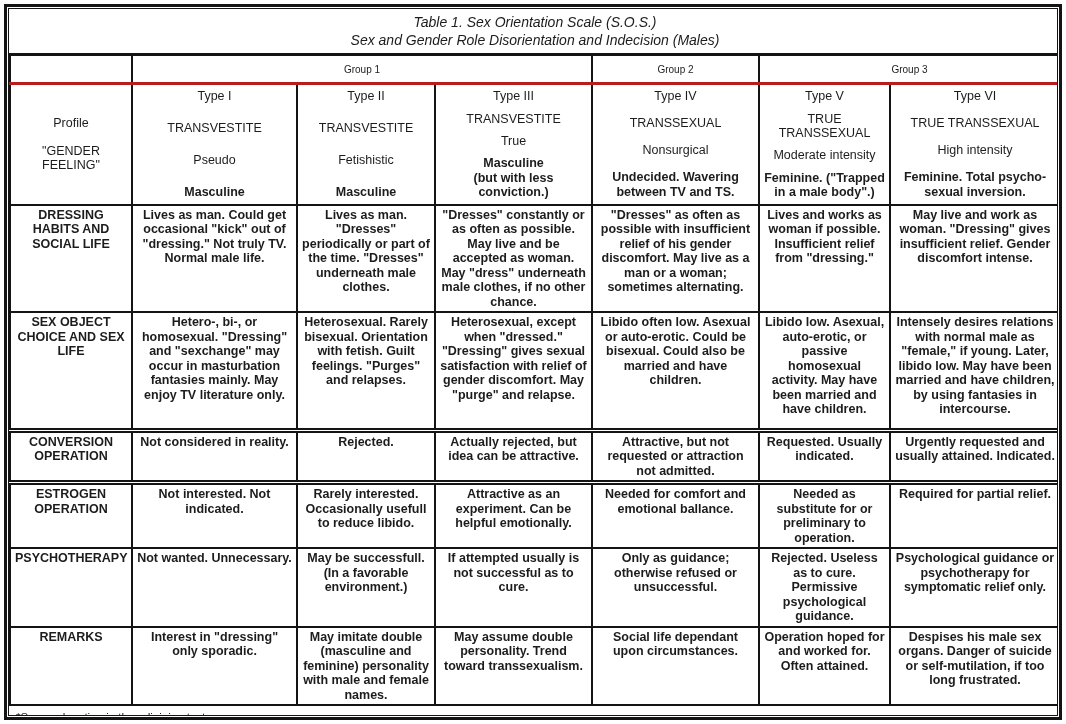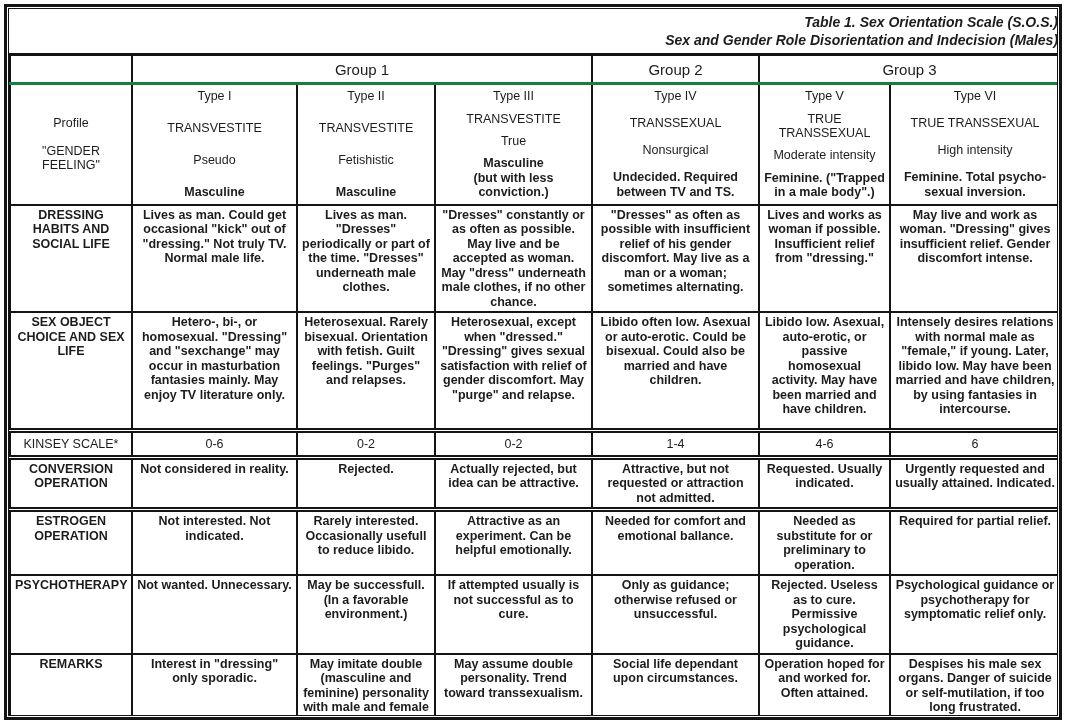--- a/index.html
+++ b/index.html
@@ -46,31 +46,30 @@
 
   
   tr.title-row td {
     border: none;
     border-bottom: 3px solid #141414;
     vertical-align: middle;
     padding: 4px 2px;
   }
   .title-line {
     font-size: 14px;
-    font-weight: bold;
+    font-weight: normal;
     font-style: italic;
     line-height: 1.3;
-    text-align: right;
   }
 
   
   tr.group-row td {
     vertical-align: middle;
-    border-bottom: 3px solid #15803d;
-    font-size: 15px;
+    border-bottom: 3px solid #b91c1c;
+    font-size: 10px;
   }
 
   
   .stack {
     display: flex;
     flex-direction: column;
     justify-content: space-between;
     height: 110px;
     padding: 2px 0;
     gap: 8px;
@@ -160,21 +159,21 @@
               <div>True</div>
               <div class="cell-text">Masculine
 (but with less conviction.)</div>
             </div>
           </td>
           <td>
             <div class="stack">
               <div>Type IV</div>
               <div>TRANSSEXUAL</div>
               <div>Nonsurgical</div>
-              <div class="cell-text">Undecided. Required between TV and TS.</div>
+              <div class="cell-text">Undecided. Wavering between TV and TS.</div>
             </div>
           </td>
           <td>
             <div class="stack">
               <div>Type V</div>
               <div>TRUE TRANSSEXUAL</div>
               <div>Moderate intensity</div>
               <div class="cell-text">Feminine. ("Trapped in a male body".)</div>
             </div>
           </td>
@@ -201,29 +200,20 @@
         <tr class="sexobject-row" style="height:118px">
           <td class="cell-text">SEX OBJECT CHOICE AND SEX LIFE</td>
           <td class="cell-text">Hetero-, bi-, or homosexual. "Dressing" and "sexchange" may occur in masturbation fantasies mainly. May enjoy TV literature only.</td>
           <td class="cell-text">Heterosexual. Rarely bisexual. Orientation with fetish. Guilt feelings. "Purges" and relapses.</td>
           <td class="dbl-left cell-text">Heterosexual, except when "dressed." "Dressing" gives sexual satisfaction with relief of gender discomfort. May "purge" and relapse.</td>
           <td class="cell-text">Libido often low. Asexual or auto-erotic. Could be bisexual. Could also be married and have children.</td>
           <td class="cell-text">Libido low. Asexual, auto-erotic, or passive homosexual activity. May have been married and have children.</td>
           <td class="cell-text">Intensely desires relations with normal male as "female," if young. Later, libido low. May have been married and have children, by using fantasies in intercourse.</td>
         </tr>
 
-        <tr class="kinsey-row" style="height:27px">
-          <td>KINSEY SCALE*</td>
-          <td>0-6</td>
-          <td>0-2</td>
-          <td class="dbl-left">0-2</td>
-          <td>1-4</td>
-          <td>4-6</td>
-          <td>6</td>
-        </tr>
 
         <tr class="conversion-row" style="height:48px">
           <td class="cell-text">CONVERSION OPERATION</td>
           <td class="cell-text">Not considered in reality.</td>
           <td class="cell-text">Rejected.</td>
           <td class="dbl-left cell-text">Actually rejected, but idea can be attractive.</td>
           <td class="cell-text">Attractive, but not requested or attraction not admitted.</td>
           <td class="cell-text">Requested. Usually indicated.</td>
           <td class="cell-text">Urgently requested and usually attained. Indicated.</td>
         </tr>

